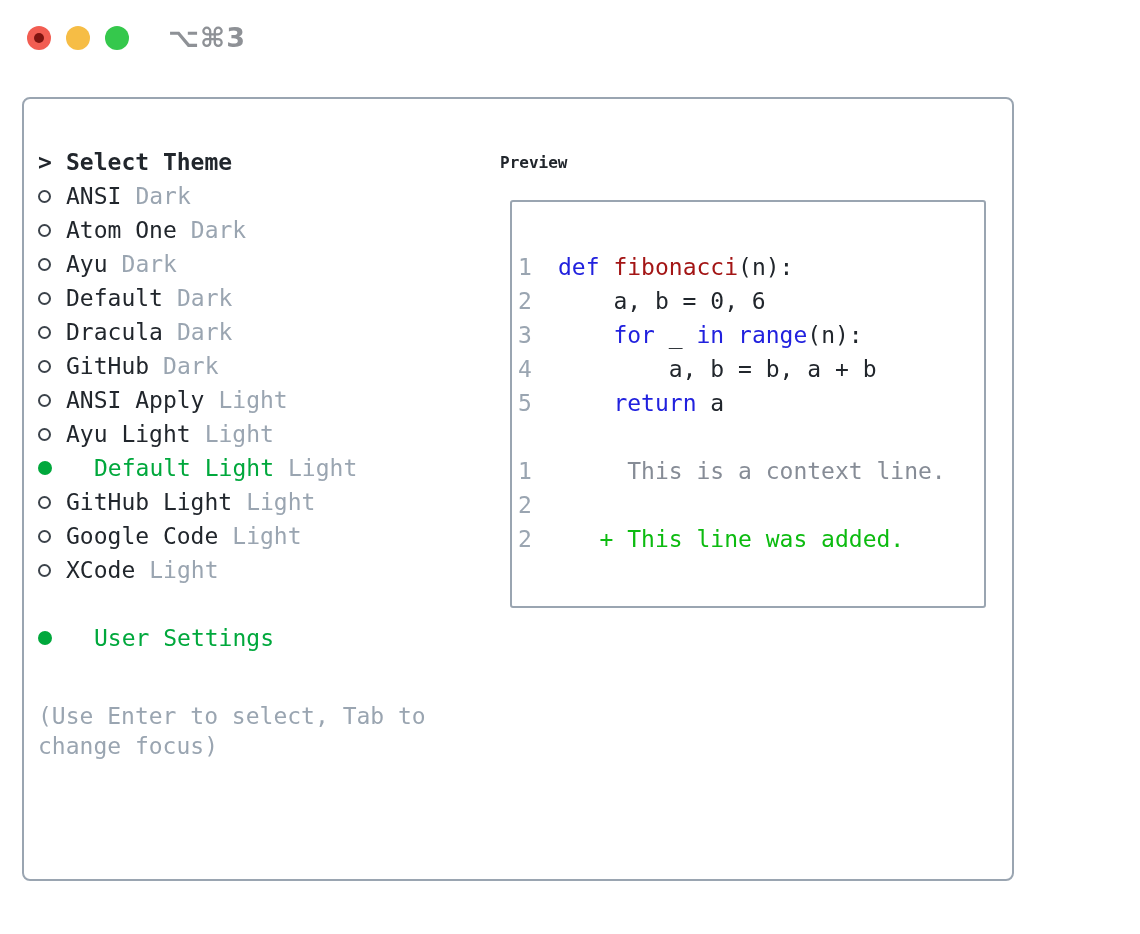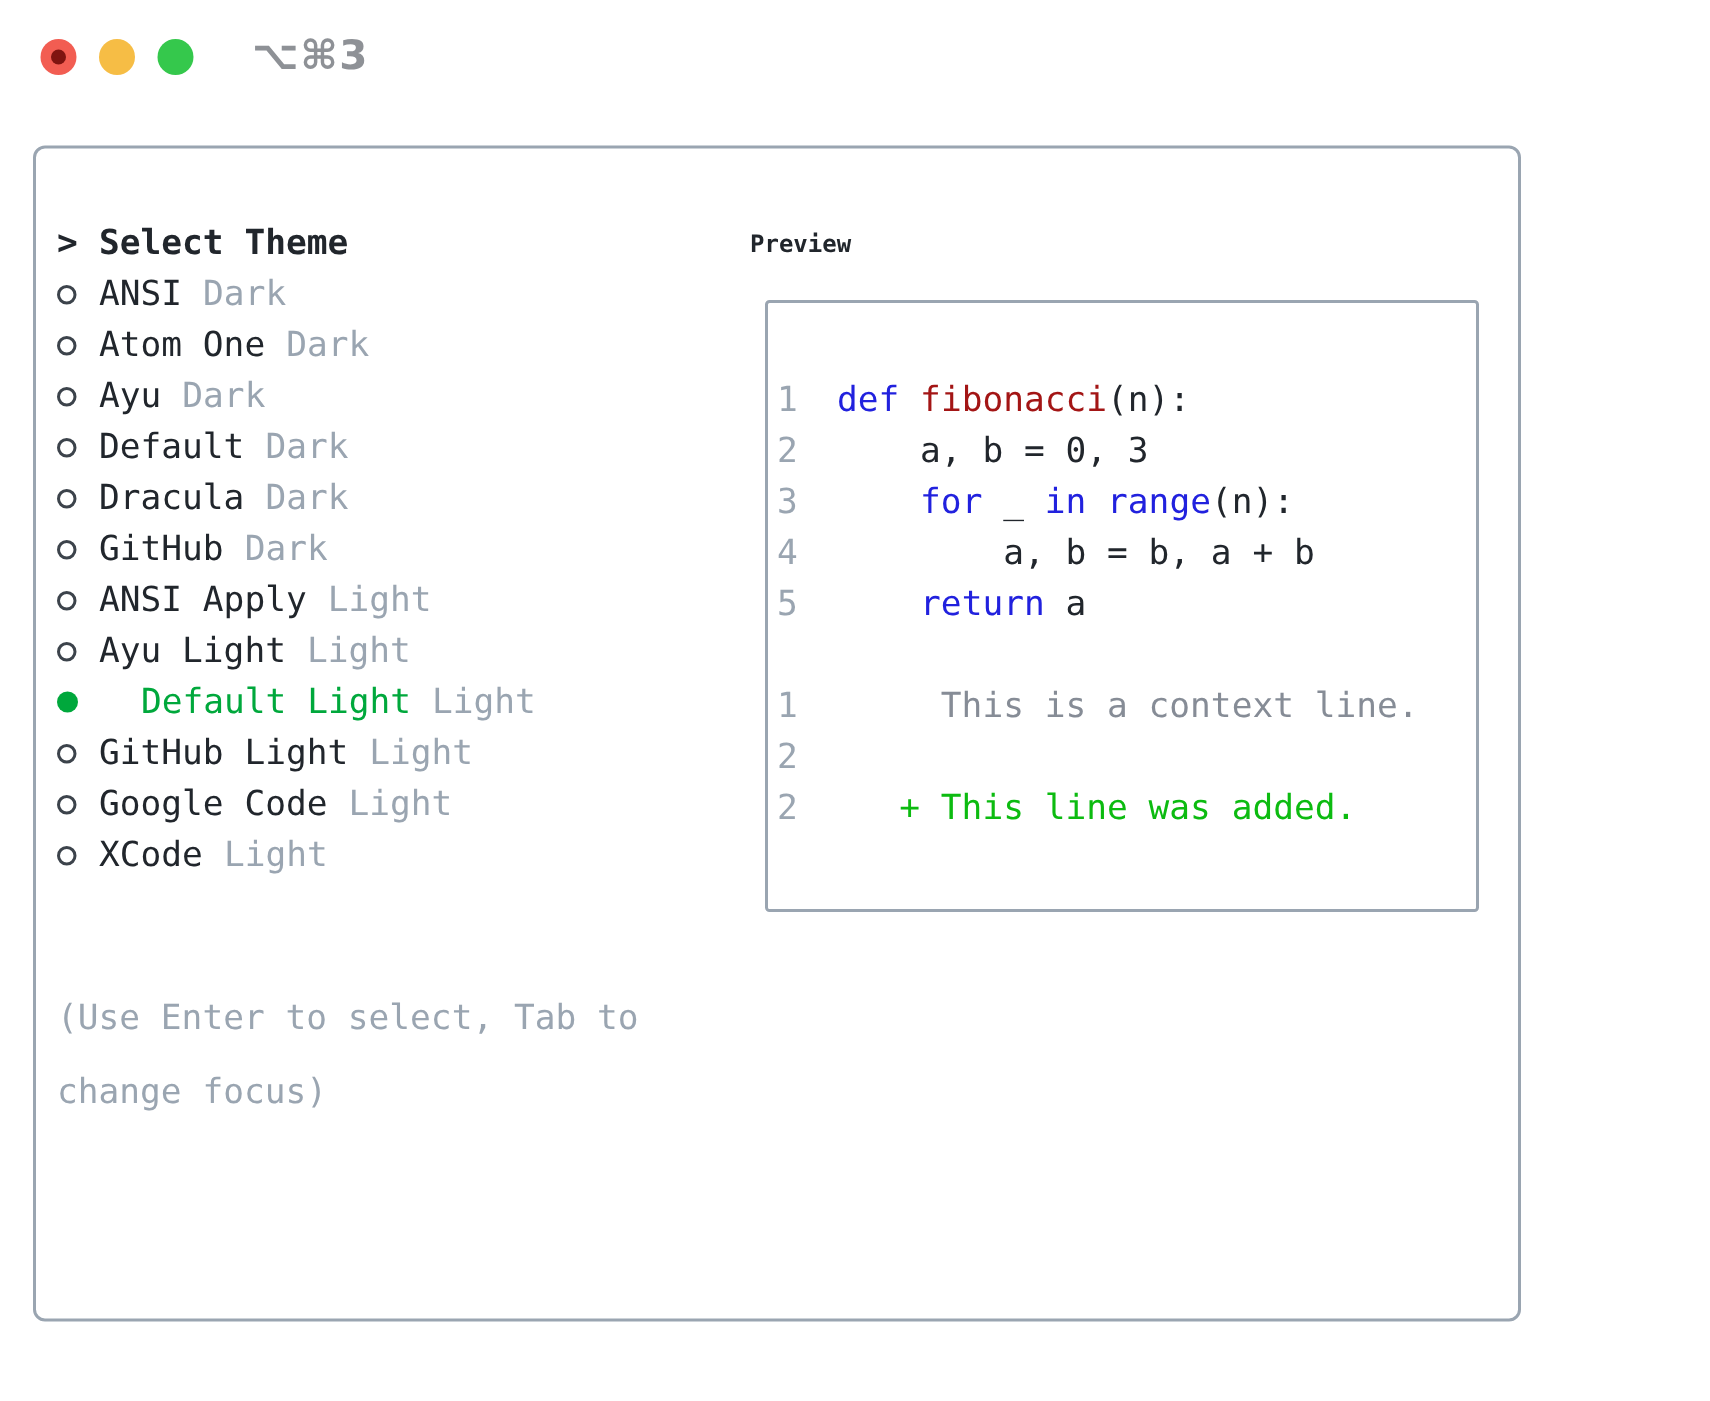--- a/index.html
+++ b/index.html
@@ -28,21 +28,21 @@
   .marker { width:28px; flex:none; display:flex; align-items:center; }
   .chev { font-weight:bold; color:var(--text); }
   .dot { width:13px; height:13px; border-radius:50%; border:2px solid var(--marker); }
   .dot.sel { border:none; background:var(--accent-green); width:14px; height:14px; }
   .title-label { font-weight:bold; color:var(--text); }
   .name {}
   .row.selected .name { color:var(--accent-green);margin-left:28px; }
   .tag { color:var(--muted); margin-left:14px; }
   .spacer { height:34px; }
 
-  .hint { width:430px; margin-top:34px; font-size:23px; line-height:49px; color:var(--muted); }
+  .hint { width:430px; margin-top:46px; font-size:23px; line-height:30px; color:var(--muted); }
 
   
   .preview-title-row { height:34px; display:flex; align-items:center; padding-left:10px; }
   .preview-box { margin-left:20px; margin-top:21px; width:476px; height:408px;
                  border:2px solid var(--border); border-radius:3px; background:#fff;
                  padding:48px 4px 0 6px; overflow:hidden; }
   .cl { height:34px; display:flex; align-items:center; white-space:pre; font-size:23px; color:var(--text); }
   .ln { width:40px; flex:none; color:var(--line-number); }
   .kw  { color:var(--keyword); }
   .fn  { color:var(--function); }
@@ -75,32 +75,33 @@
         <div class="row theme-row"><span class="marker"><span class="dot"></span></span><span class="name">GitHub</span><span class="tag">Dark</span></div>
         <div class="row theme-row"><span class="marker"><span class="dot"></span></span><span class="name">ANSI Apply</span><span class="tag">Light</span></div>
         <div class="row theme-row"><span class="marker"><span class="dot"></span></span><span class="name">Ayu Light</span><span class="tag">Light</span></div>
         <div class="row theme-row selected"><span class="marker"><span class="dot sel"></span></span><span class="name">Default Light</span><span class="tag">Light</span></div>
         <div class="row theme-row"><span class="marker"><span class="dot"></span></span><span class="name">GitHub Light</span><span class="tag">Light</span></div>
         <div class="row theme-row"><span class="marker"><span class="dot"></span></span><span class="name">Google Code</span><span class="tag">Light</span></div>
         <div class="row theme-row"><span class="marker"><span class="dot"></span></span><span class="name">XCode</span><span class="tag">Light</span></div>
       </div>
     <div class="spacer"></div>
     <div>
+        <div class="row selected"><span class="marker"><span class="dot sel"></span></span><span class="name">User Settings</span></div>
       </div>
     <div class="hint">(Use Enter to select, Tab to change focus)</div>
   </div>
 
   <div class="col-right">
     <div class="preview-title-row">
       <span class="title-label">Preview</span>
     </div>
     <div class="preview-box">
       <div>
           <div class="cl"><span class="ln">1</span><span class="kw">def</span><span> </span><span class="fn">fibonacci</span><span>(n):</span></div>
-          <div class="cl"><span class="ln">2</span><span>    a, b = 0, 3</span></div>
+          <div class="cl"><span class="ln">2</span><span>    a, b = 0, 6</span></div>
           <div class="cl"><span class="ln">3</span><span>    </span><span class="kw">for</span><span> _ </span><span class="kw">in</span><span> </span><span class="kw">range</span><span>(n):</span></div>
           <div class="cl"><span class="ln">4</span><span>        a, b = b, a + b</span></div>
           <div class="cl"><span class="ln">5</span><span>    </span><span class="kw">return</span><span> a</span></div>
         </div>
       <div class="spacer"></div>
       <div>
           <div class="cl"><span class="ln">1</span><span class="ctx">     This is a context line.</span></div>
           <div class="cl"><span class="ln">2</span></div>
           <div class="cl"><span class="ln">2</span><span class="add">   + This line was added.</span></div>
         </div>

